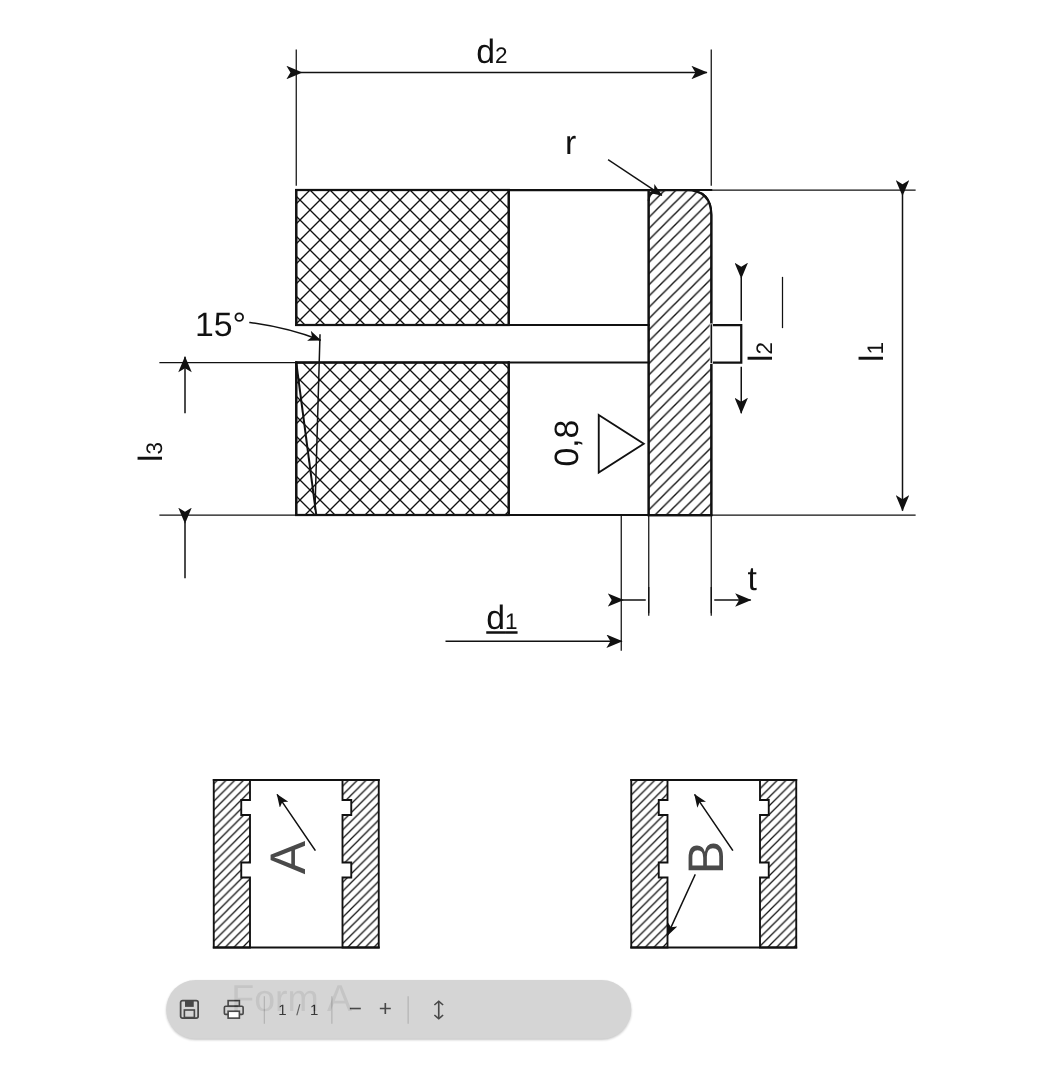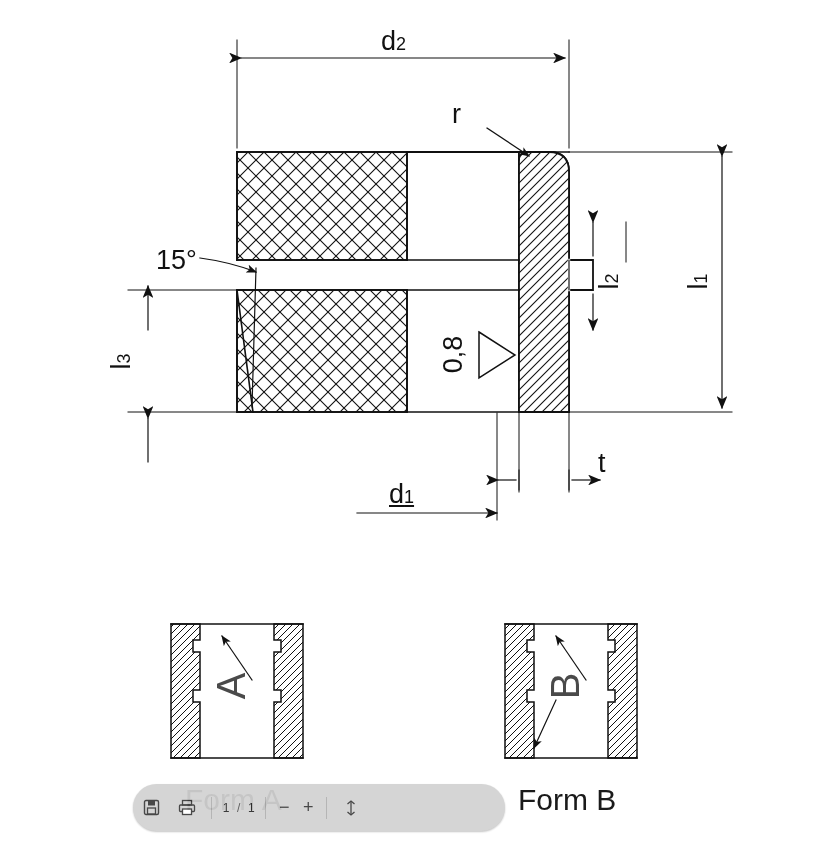--- a/index.html
+++ b/index.html
@@ -251,21 +251,20 @@
   <div class="lbl lbl-main" style="left:598px; top:450px;">t</div>
 
   <div class="lbl lbl-main" style="left:156px; top:247px;">15°</div>
 
   <div class="lbl lbl-main rot90" style="left:435px; top:341px;">0,8</div>
 
   <div class="lbl rot90" style="left:218px; top:666px; font-size:40px; color:#4a4a4a;">A</div>
   <div class="lbl rot90" style="left:552px; top:666px; font-size:40px; color:#4a4a4a;">B</div>
 
   <div class="form-label" style="left:185px; top:783px;">Form A</div>
-  <div class="form-label" style="left:518px; top:783px;">Form B</div>
 
   <div id="toolbar">
     <div class="tb-group">
       <div class="tb-btn">
         <svg class="ico-svg" width="17" height="17" viewBox="0 0 17 17" aria-hidden="true">
           <rect x="1.5" y="1.5" width="14" height="14" rx="1.5" fill="none" stroke="#3b3b3b" stroke-width="1.4"></rect>
           <rect x="5" y="1.5" width="7" height="5" fill="#3b3b3b"></rect>
           <rect x="4.5" y="9" width="8" height="6" fill="none" stroke="#3b3b3b" stroke-width="1.3"></rect>
         </svg>
       </div>

